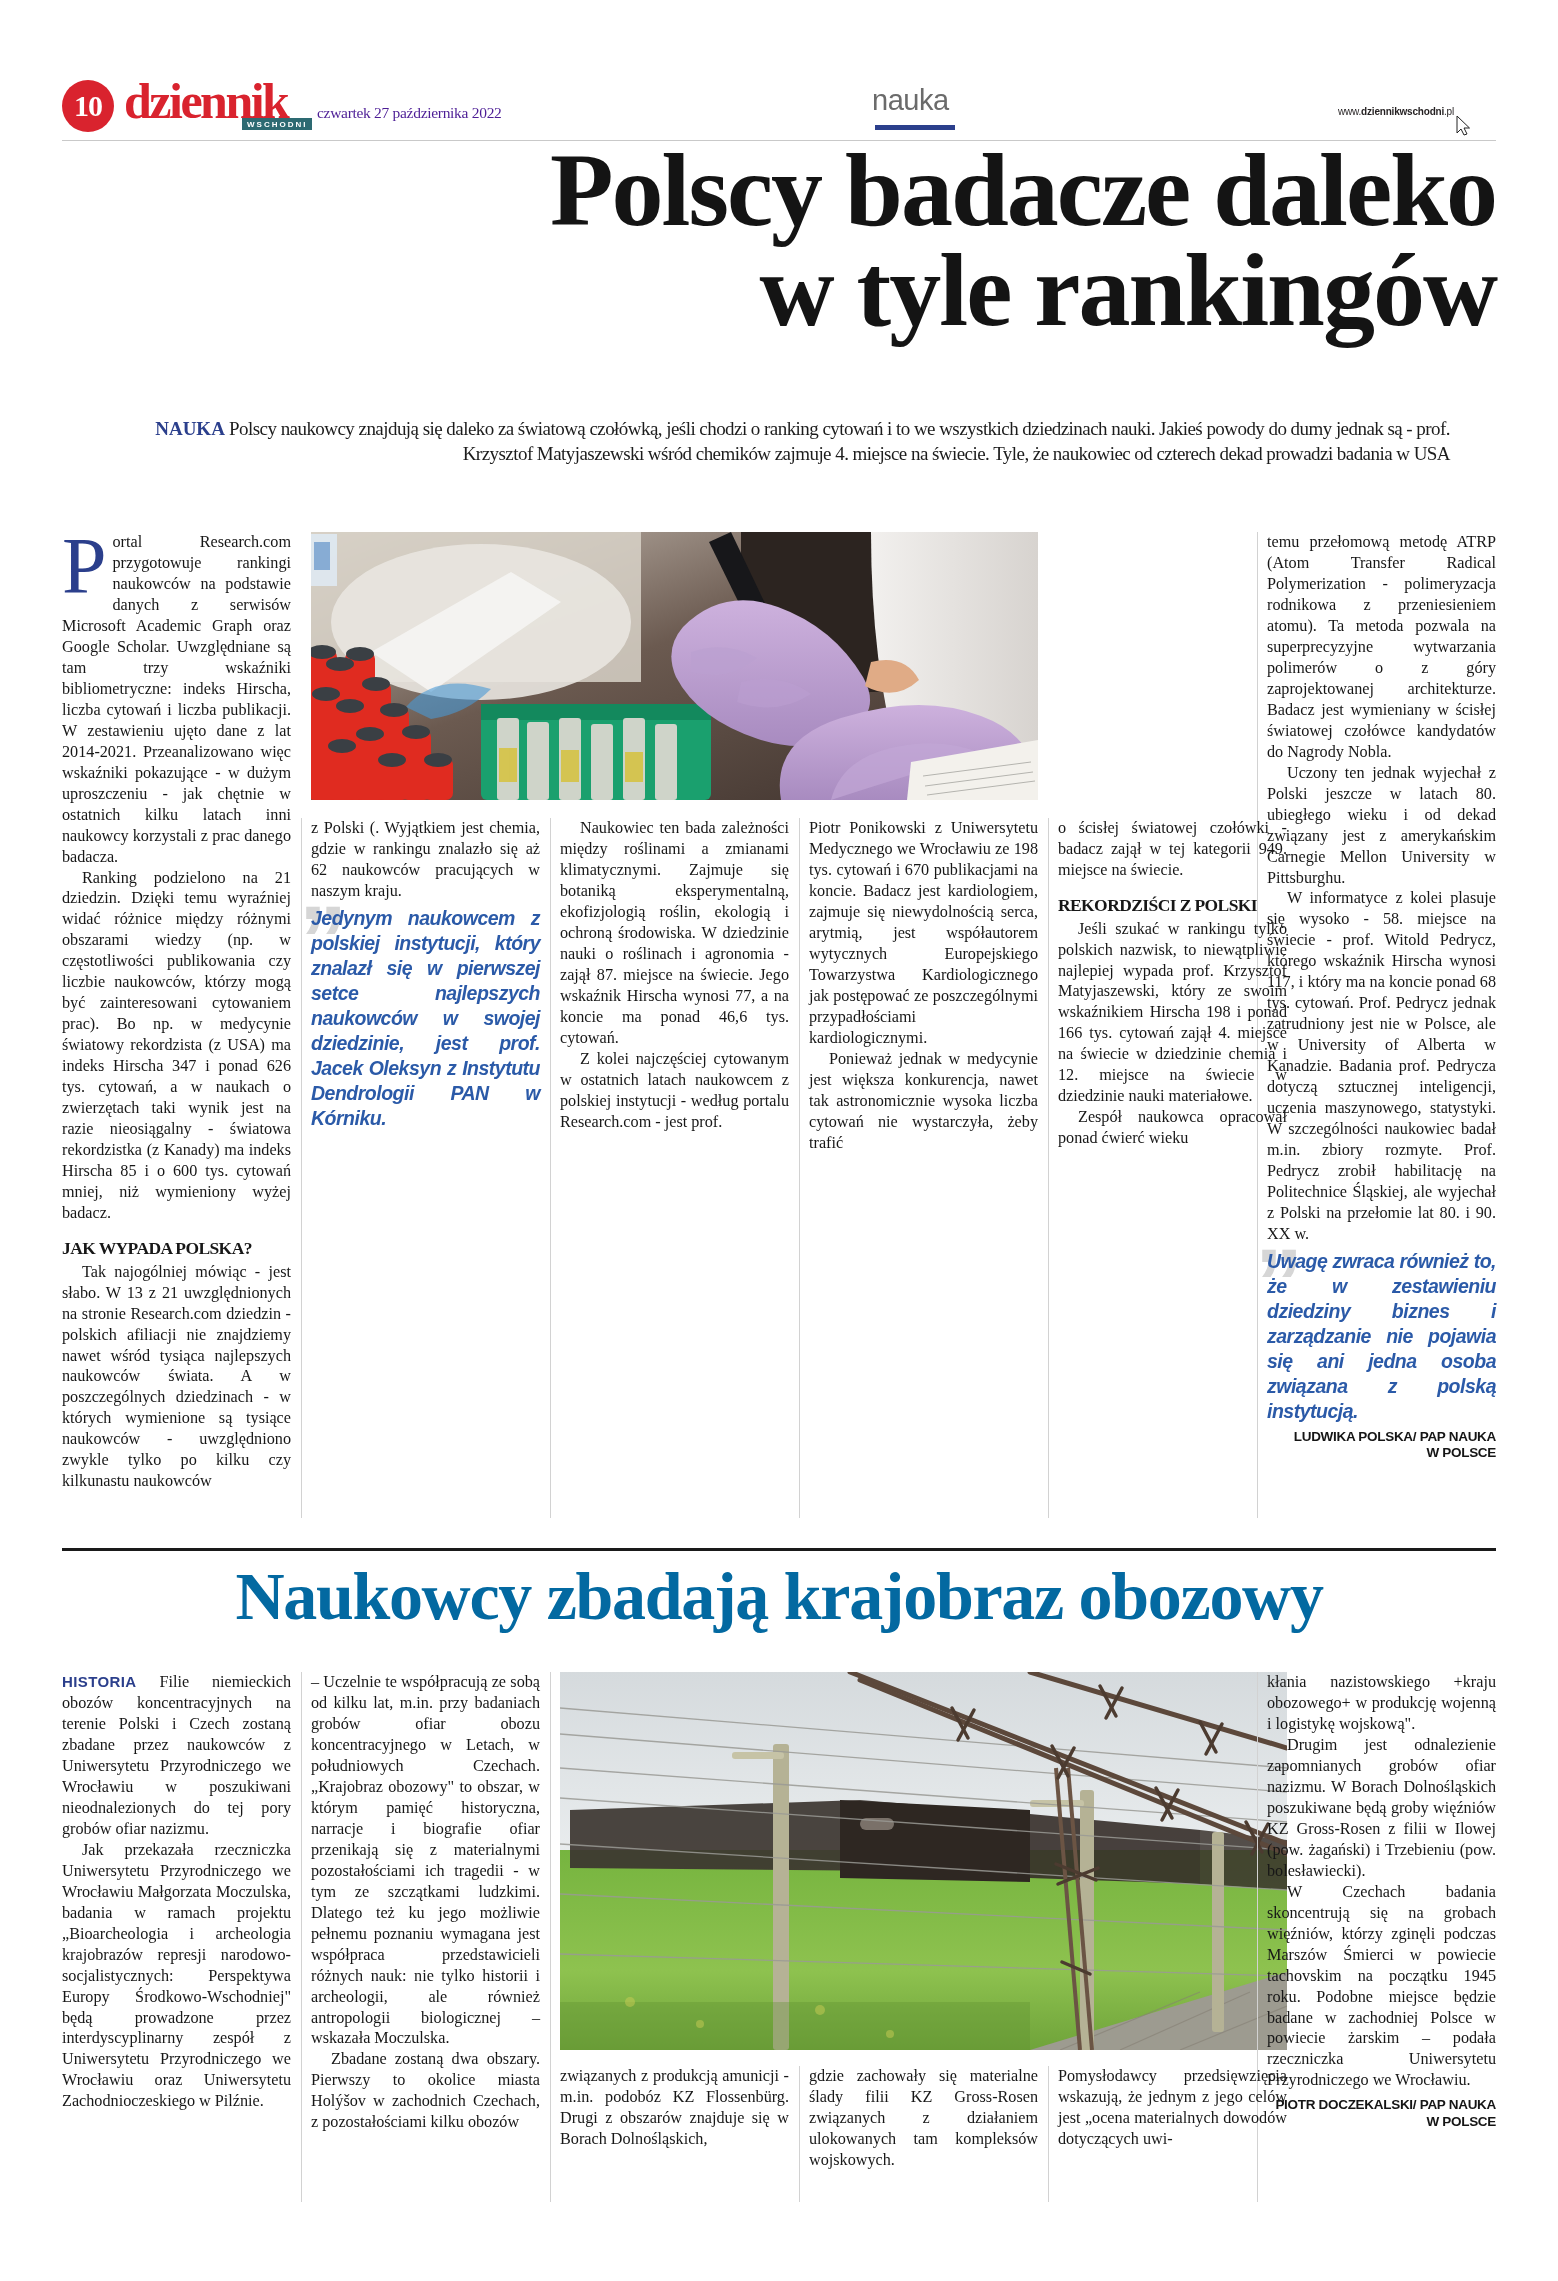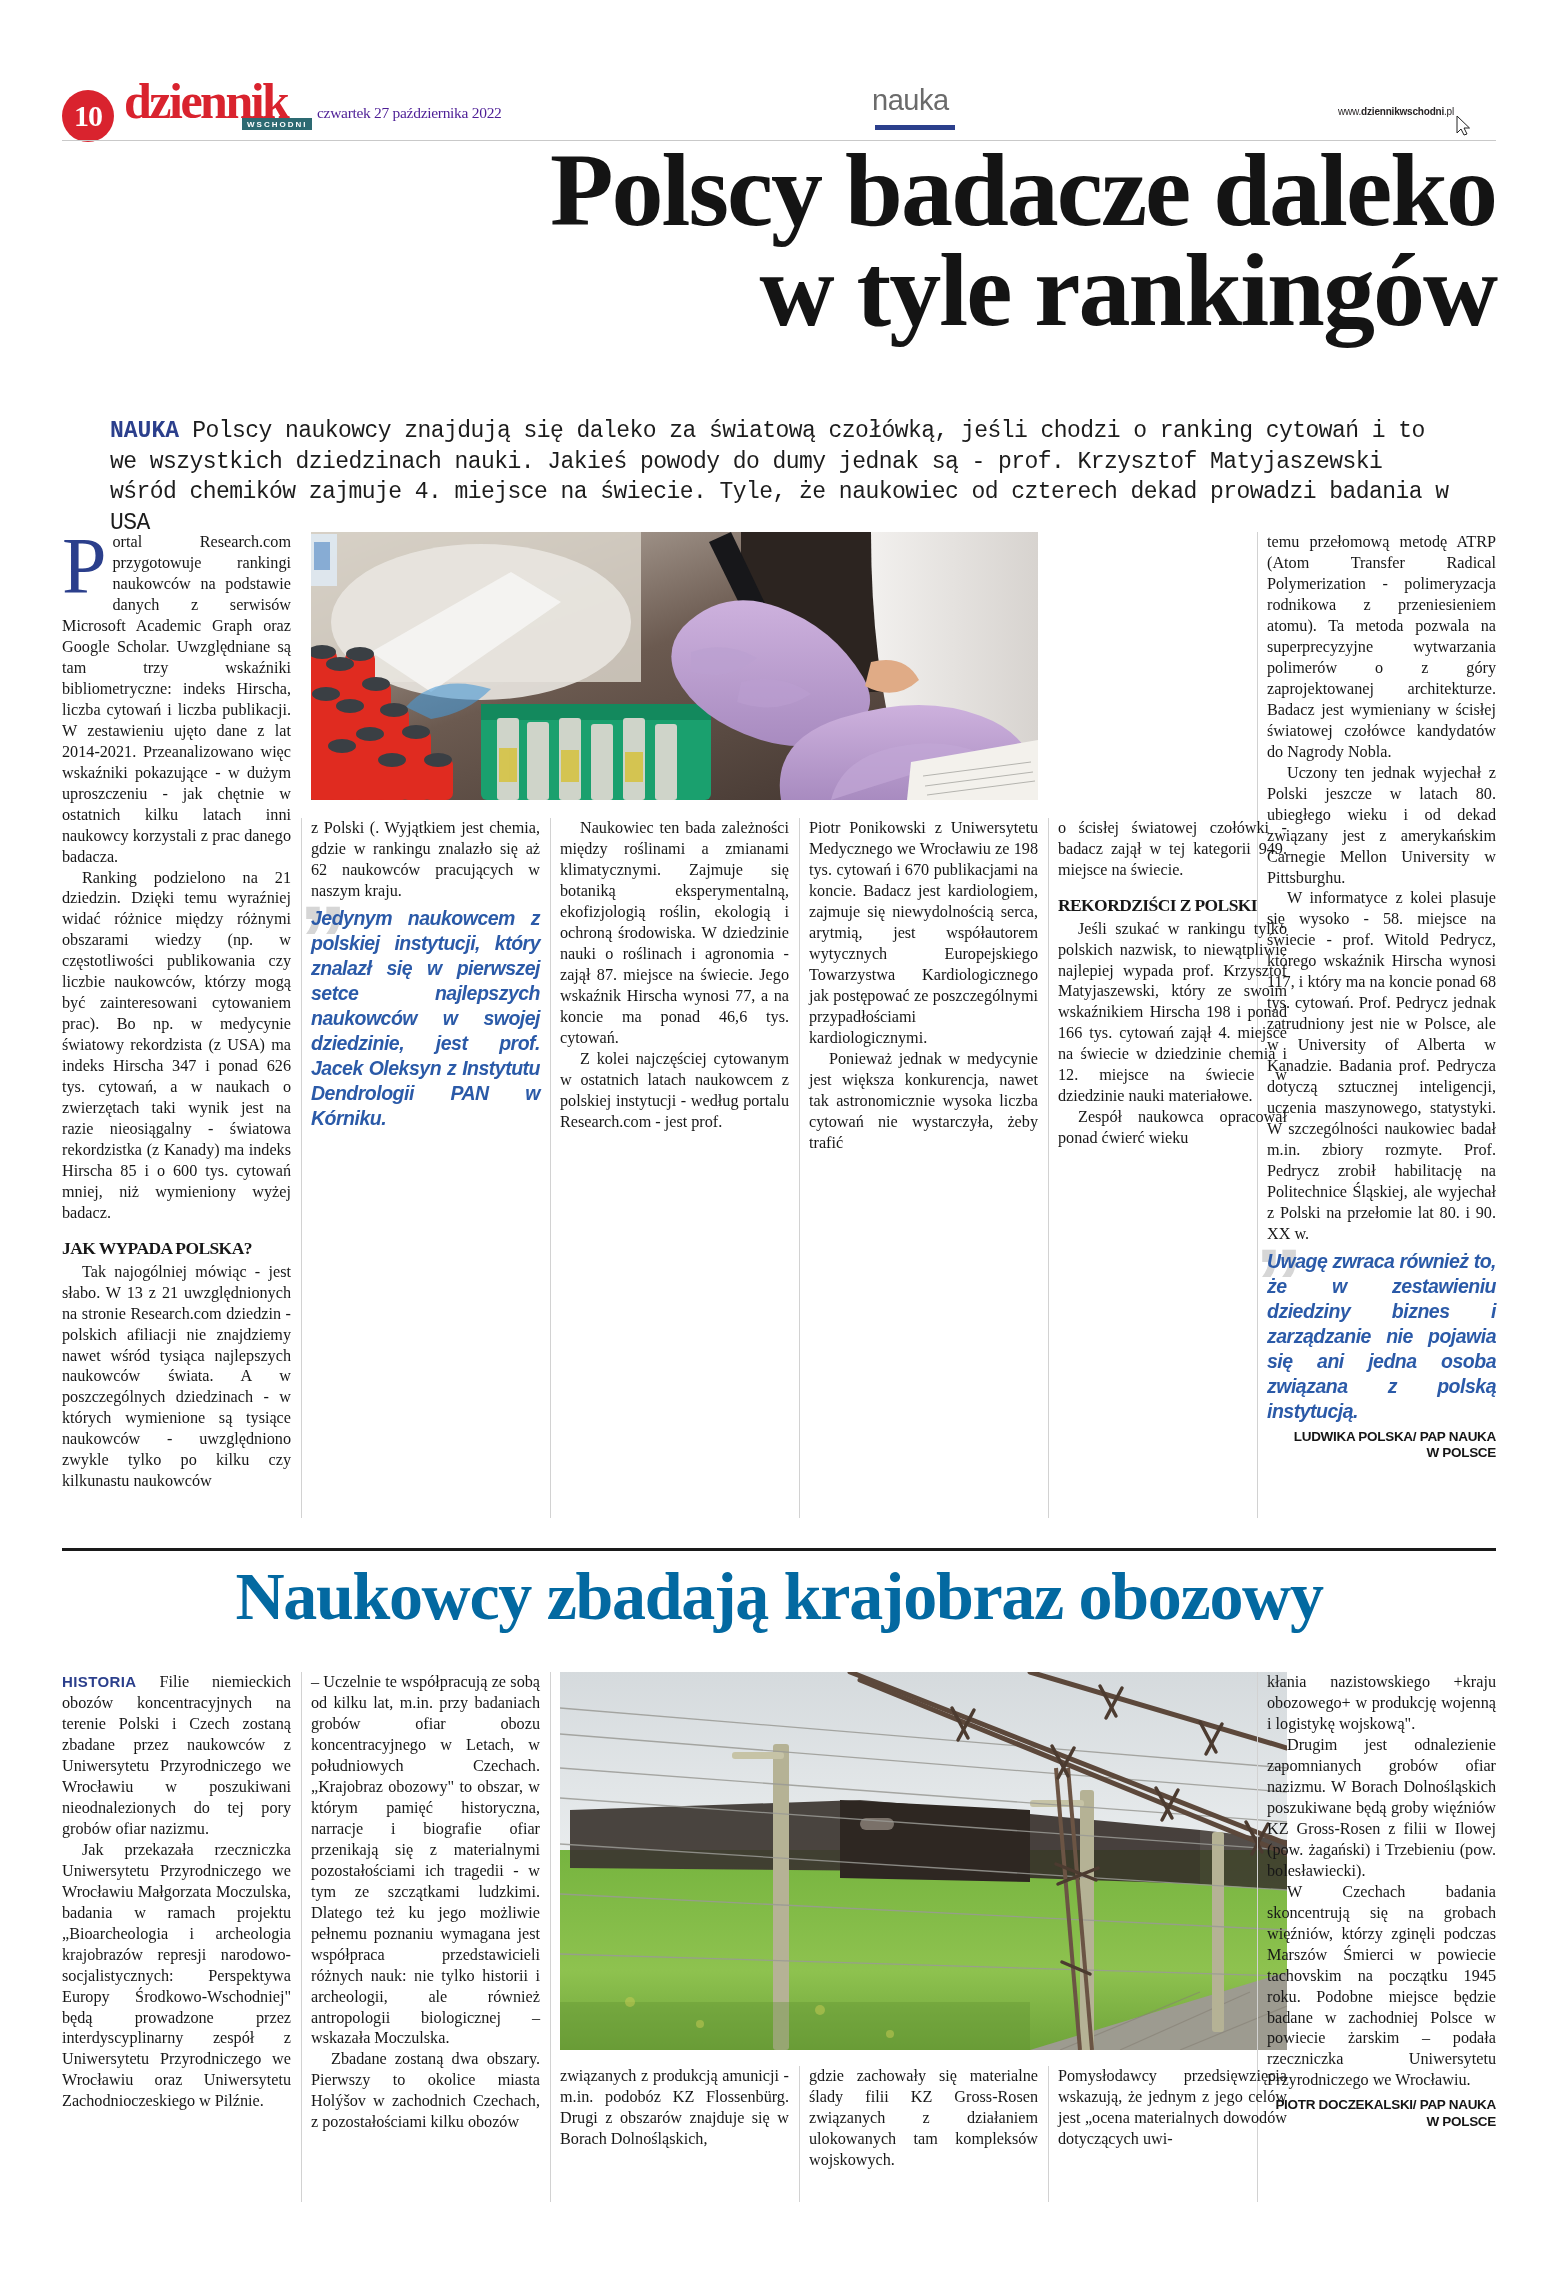--- a/index.html
+++ b/index.html
@@ -11,21 +11,21 @@
     position:relative;
     overflow:hidden;
   }
   .page { position:relative; width:1558px; height:2281px; padding:0; box-sizing:border-box; }
 
   
   .masthead {
     position:absolute; left:62px; top:78px; width:1434px; height:62px;
   }
   .page-num {
-    position:absolute; left:0; top:12px;
+    position:absolute; left:0; top:2px;
     width:52px; height:52px; border-radius:50%;
     background:#d9232e; color:#fff;
     font-family:"Liberation Serif", serif;
     font-size:30px; font-weight:700;
     display:flex; align-items:center; justify-content:center;
     letter-spacing:-1px;
   }
   .brand {
     position:absolute; left:62px; top:-2px;
     font-family:"Liberation Serif", serif;
@@ -71,23 +71,23 @@
     position:absolute; left:62px; top:140px; width:1434px;
     text-align:right;
     font-family:"Liberation Serif", serif;
     font-weight:700;
     font-size:104px; line-height:0.96;
     letter-spacing:-2px;
     color:#141414;
   }
   .deck {
     position:absolute; left:110px; top:416px; width:1340px;
-    text-align:left;
-    font-family:Liberation Mono, monospace;
-    font-size:23px; line-height:1.33; color:#1c1c1c;
+    text-align:right;
+    font-family:Liberation Serif, serif;
+    font-size:19px; line-height:1.33; color:#1c1c1c;
     letter-spacing:-0.55px;
   }
   .deck .kicker { color:#2b3f8c; font-weight:700; letter-spacing:0px; }
 
   
   .a1 { position:absolute; left:62px; top:532px; width:1434px; height:990px; }
 
   .col { position:absolute; font-size:16.2px; line-height:1.295; text-align:justify;
          font-family:"Liberation Serif", serif; color:#171717; }
   .col p { margin:0; text-indent:20px; }

